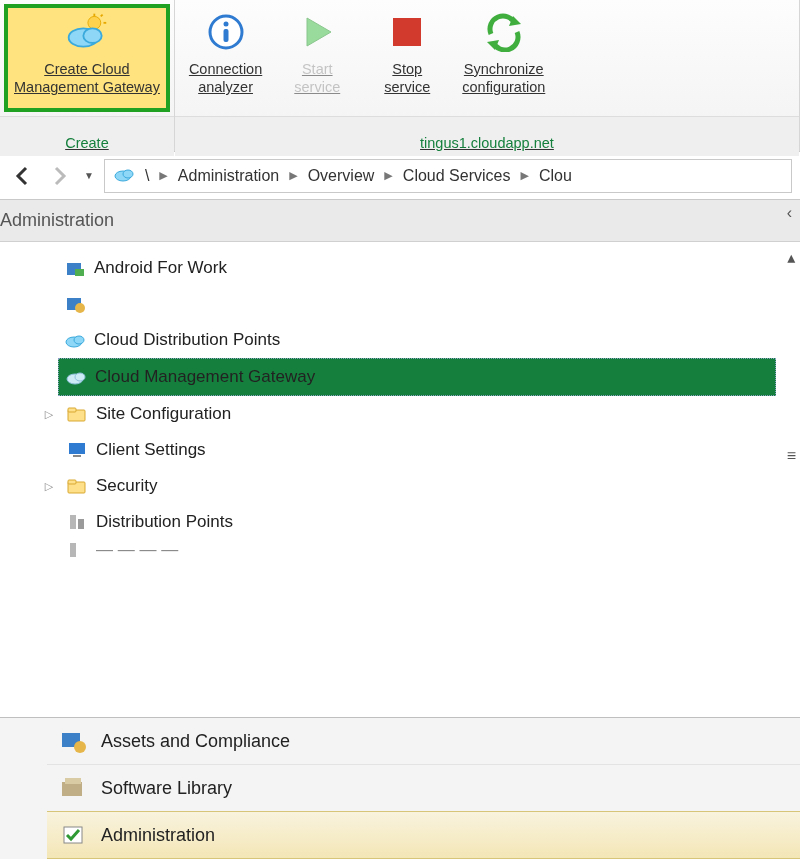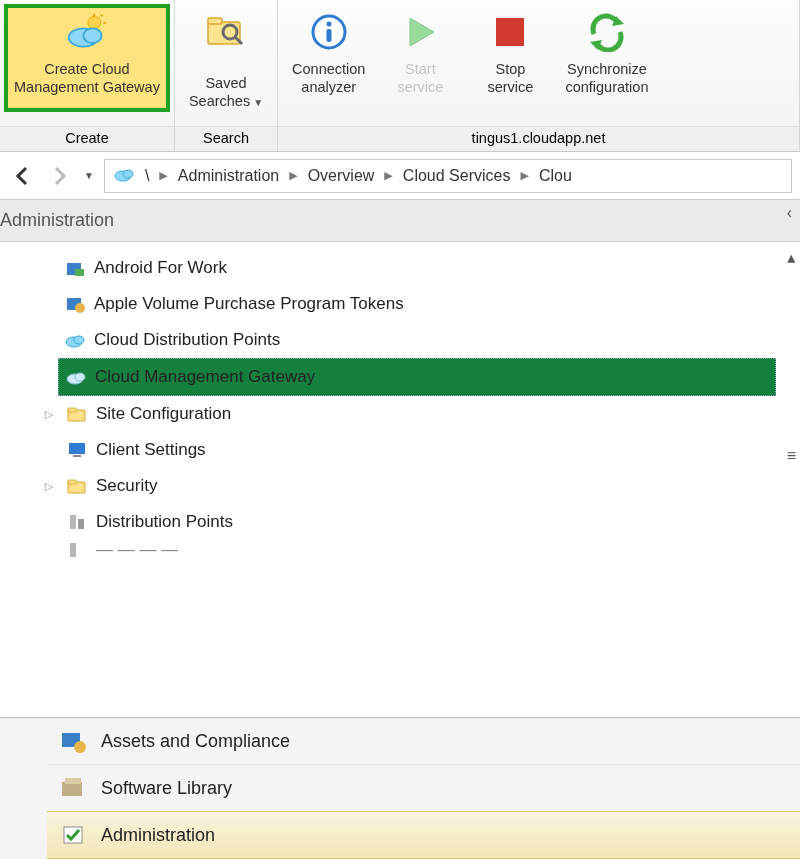--- a/index.html
+++ b/index.html
@@ -12,20 +12,21 @@
     height: 859px;
     overflow: hidden;
     position: relative;
   }
   
   .ribbon {
     display: flex;
     background: linear-gradient(#fdfdfd, #f2f2f2);
     border-bottom: 1px solid #c9c9c9;
     height: 152px;
+    text-decoration: underline;
   }
   .ribbon-group {
     display: flex;
     flex-direction: column;
     border-right: 1px solid #d6d6d6;
     padding: 0;
   }
   .ribbon-buttons {
     flex: 1;
     display: flex;
@@ -50,22 +51,22 @@
   }
   .ribbon-icon {
     width: 44px; height: 44px;
     margin-bottom: 6px;
     display:flex; align-items:center; justify-content:center;
   }
   .ribbon-label { font-size: 14.5px; line-height: 1.25; color: #333; }
   .ribbon-group-title {
     text-align: center;
     font-size: 14.5px;
-    color: #000000;
-    padding: 3px 0 5px;
+    color: #15803d;
+    padding: 18px 0 5px;
     background: #efefef;
     border-top: 1px solid #ddd;
   }
   .dropdown-caret { font-size: 10px; margin-left: 3px; color:#555; }
 
   
   .nav-bar {
     display: flex;
     align-items: center;
     height: 48px;
@@ -199,39 +200,20 @@
             <ellipse cx="30" cy="24" rx="10" ry="8" fill="#8fd7f7" stroke="#3aa9dc" stroke-width="2"></ellipse>
           </svg>
         </div>
         <div class="ribbon-label" style="white-space:pre-line;">Create Cloud
 Management Gateway</div>
       </div>
     </div>
     <div class="ribbon-group-title">Create</div>
   </div>
 
-  <div class="ribbon-group">
-    <div class="ribbon-buttons">
-      <div class="ribbon-btn">
-        <div class="ribbon-icon">
-          <svg width="44" height="40" viewBox="0 0 44 40">
-            <rect x="4" y="12" width="32" height="22" rx="2" fill="#ffe38f" stroke="#d9a832" stroke-width="1.5"></rect>
-            <rect x="4" y="8" width="14" height="6" rx="2" fill="#ffe38f" stroke="#d9a832" stroke-width="1.5"></rect>
-            <circle cx="26" cy="22" r="7" fill="none" stroke="#6b6b6b" stroke-width="3"></circle>
-            <line x1="31" y1="27" x2="38" y2="34" stroke="#6b6b6b" stroke-width="3"></line>
-          </svg>
-        </div>
-        <div class="ribbon-label" style="white-space:pre-line;">
-          <span>Saved
-Searches</span><span class="dropdown-caret">▼</span>
-        </div>
-      </div>
-    </div>
-    <div class="ribbon-group-title">Search</div>
-  </div>
 
   <div class="ribbon-group" style="flex:1;">
     <div class="ribbon-buttons">
       <div class="ribbon-btn">
         <div class="ribbon-icon">
           <svg width="40" height="40" viewBox="0 0 40 40">
               <circle cx="20" cy="20" r="16" fill="#fff" stroke="#2f7bd1" stroke-width="3"></circle>
               <circle cx="20" cy="12" r="2.5" fill="#2f7bd1"></circle>
               <rect x="17.5" y="17" width="5" height="13" rx="2" fill="#2f7bd1"></rect>
             </svg>
@@ -324,21 +306,20 @@
         </span>
       <span>Android For Work</span>
     </div>
     <div class="tree-item indent1">
       <span class="ticon">
           <svg width="20" height="18">
             <rect x="2" y="3" width="14" height="12" fill="#3c80c7"></rect>
             <circle cx="15" cy="13" r="5" fill="#e6b64a"></circle>
           </svg>
         </span>
-      <span>Apple Volume Purchase Program Tokens</span>
     </div>
     <div class="tree-item indent1">
       <span class="ticon">
           <svg width="22" height="16">
             <ellipse cx="10" cy="10" rx="8" ry="5" fill="#8fd7f7" stroke="#3aa9dc"></ellipse>
             <ellipse cx="15" cy="8" rx="5" ry="4" fill="#8fd7f7" stroke="#3aa9dc"></ellipse>
           </svg>
         </span>
       <span>Cloud Distribution Points</span>
     </div>

